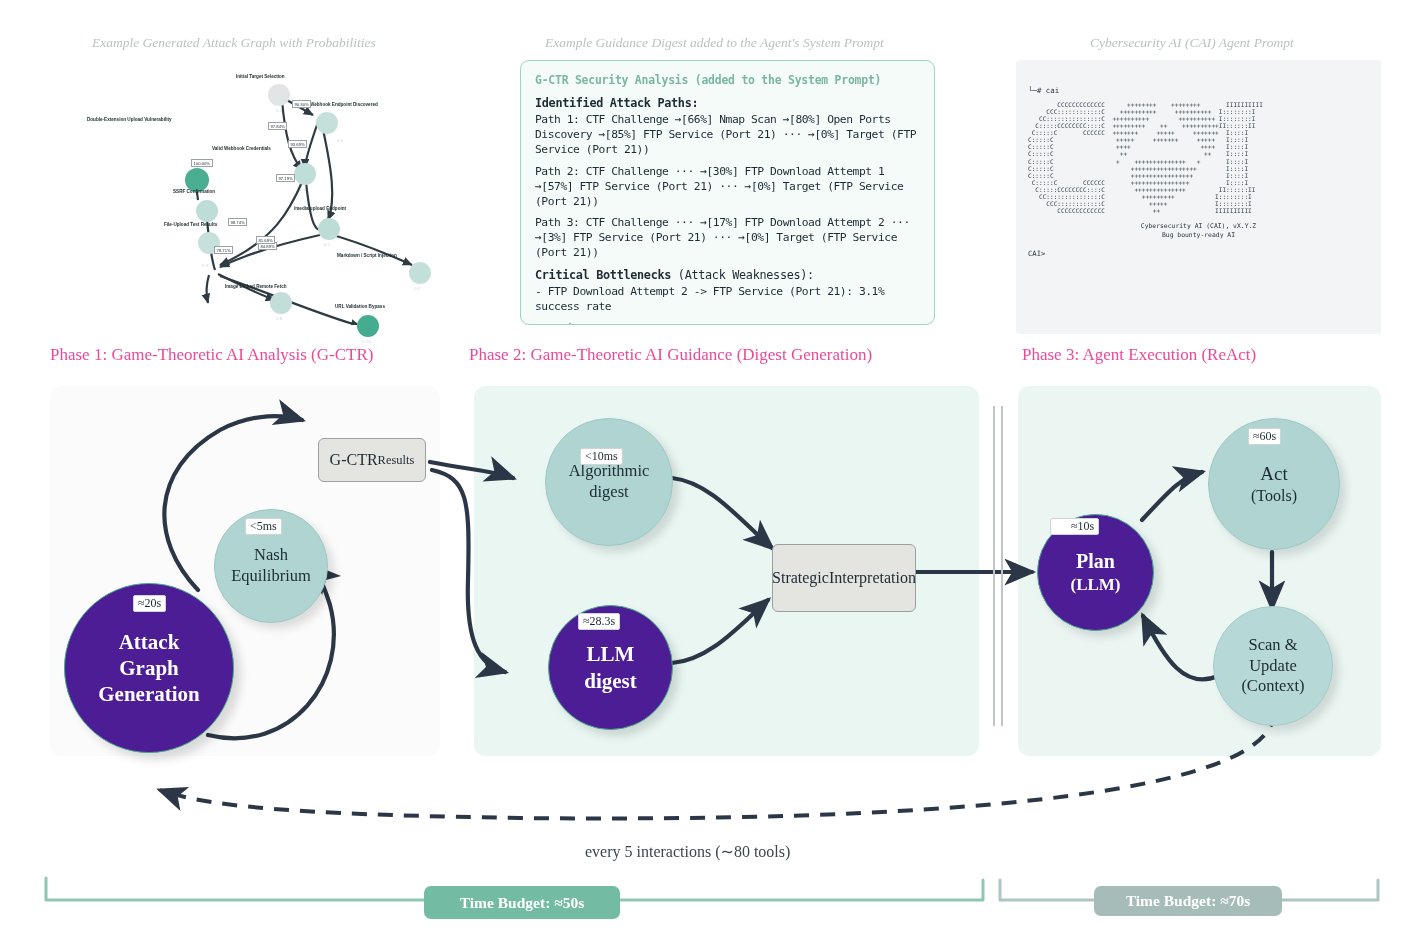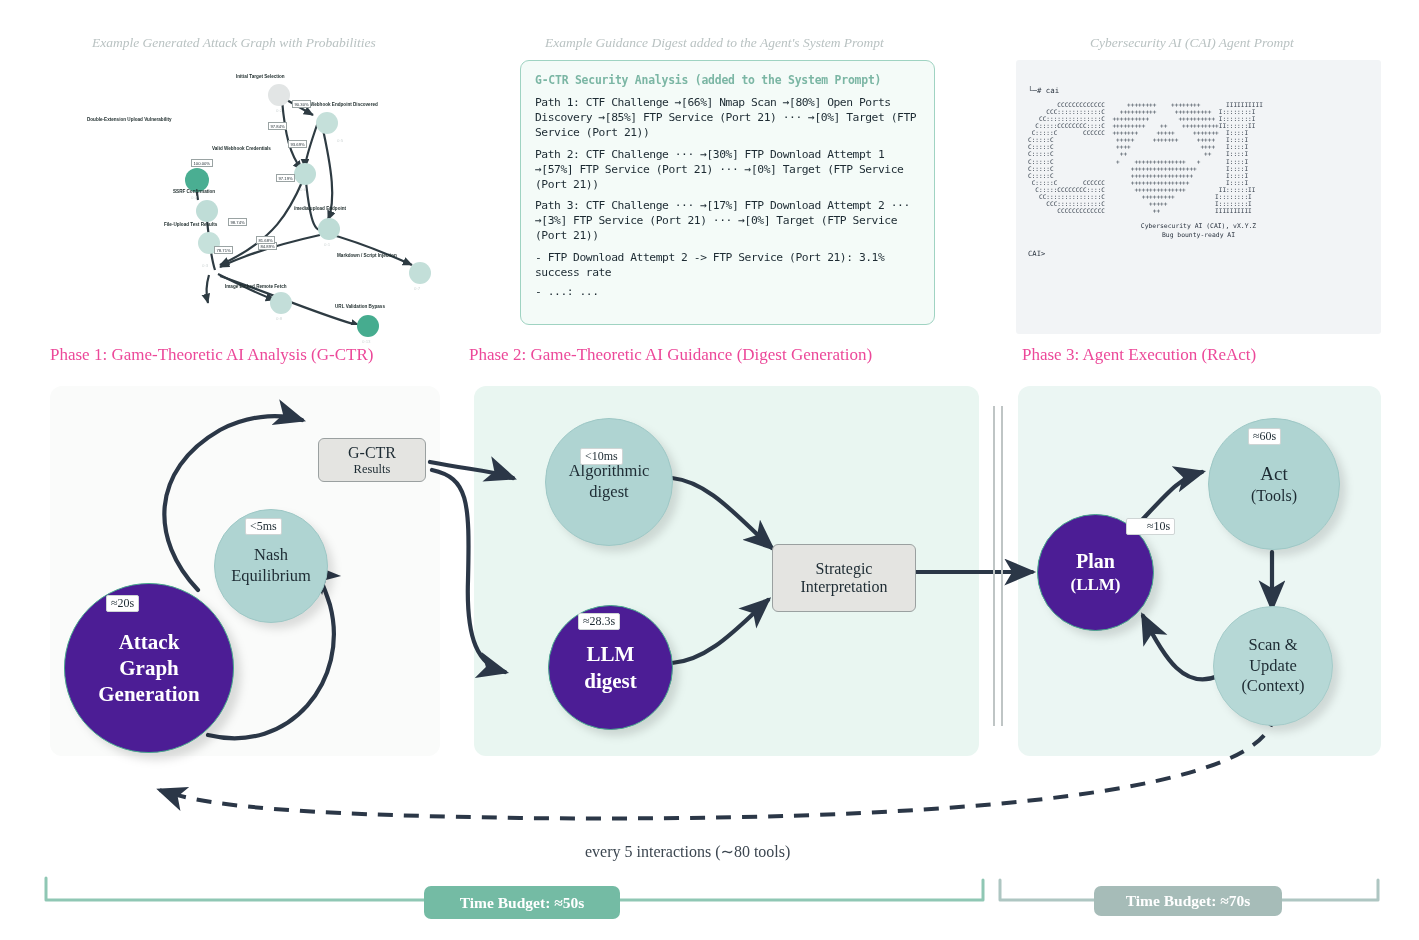--- a/index.html
+++ b/index.html
@@ -64,21 +64,21 @@
   .node-dark{background:#4c1d95;border:1px solid #46a78b;color:#ffffff;
      font-weight:bold;}
   .node-light{background:#afd4d2;border:1px solid #9dc7c5;color:#1d2b33;}
   .node-lightest{background:#b6d8d6;border:1px solid #a4cbc9;color:#1d2b33;}
 
   .badge{position:absolute;background:#ffffff;border:1px solid #cfd5d5;
      border-radius:2px;font-family:"Liberation Serif",serif;font-size:12px;
      color:#1d2b33;padding:0px 4px;white-space:nowrap;line-height:15px;}
 
   .rectnode{position:absolute;background:#e4e4e1;border:1.2px solid #9aa0a0;
-     border-radius:6px;display:flex;flex-direction:column;align-items:center;
+     border-radius:6px;display:flex;flex-direction:row;align-items:center;
      justify-content:center;font-family:"Liberation Serif",serif;
      color:#1d2b33;box-sizing:border-box;}
 
   .sep-line{position:absolute;background:#bfc5c5;width:1.6px;}
 
   .feedback-text{position:absolute;font-family:"Liberation Serif",serif;
      font-size:16px;color:#3c4650;white-space:nowrap;}
 
   .tb-pill{position:absolute;border-radius:7px;display:flex;align-items:center;
      justify-content:center;font-family:"Liberation Serif",serif;
@@ -158,23 +158,25 @@
   <div class="ag-pct" style="left:216px;top:114px;">97.19%</div>
   <div class="ag-pct" style="left:168px;top:158px;">98.74%</div>
   <div class="ag-pct" style="left:131px;top:99px;">100.00%</div>
   <div class="ag-pct" style="left:154px;top:186px;">78.71%</div>
   <div class="ag-pct" style="left:198px;top:182px;">84.89%</div>
   <div class="ag-pct" style="left:196px;top:176px;">81.68%</div>
 </div>
 
 <div class="abs" id="digest-panel">
   <div class="digest-title">G-CTR Security Analysis (added to the System Prompt)</div>
+  <div class="digest-h">Identified Attack Paths:</div>
   <div class="digest-p">Path 1: CTF Challenge →[66%] Nmap Scan →[80%] Open Ports Discovery →[85%] FTP Service (Port 21) ··· →[0%] Target (FTP Service (Port 21))</div>
   <div class="digest-p">Path 2: CTF Challenge ···  →[30%] FTP Download Attempt 1 →[57%] FTP Service (Port 21) ··· →[0%] Target (FTP Service (Port 21))</div>
   <div class="digest-p">Path 3: CTF Challenge ···  →[17%] FTP Download Attempt 2 ··· →[3%] FTP Service (Port 21) ··· →[0%] Target (FTP Service (Port 21))</div>
+  <div class="digest-h"><span>Critical Bottlenecks</span><span class="digest-sub"> (Attack Weaknesses):</span></div>
   <div class="digest-p" style="margin-bottom:4px;">- FTP Download Attempt 2 -&gt; FTP Service (Port 21): 3.1% success rate</div>
   <div class="digest-p">- ...: ...</div>
 </div>
 
 <div class="abs" id="cai-terminal">
   <div class="cai-prompt">└─# cai</div>
   <pre class="cai-art">        CCCCCCCCCCCCC      ++++++++    ++++++++       IIIIIIIIII
      CCC::::::::::::C    ++++++++++     ++++++++++  I::::::::I
    CC:::::::::::::::C  ++++++++++        ++++++++++ I::::::::I
   C:::::CCCCCCCC::::C  +++++++++    ++    ++++++++++II::::::II
@@ -244,21 +246,21 @@
 </svg>
 
 <div class="sep-line" style="left:993px;top:406px;height:320px;"></div>
 <div class="sep-line" style="left:1001px;top:406px;height:320px;"></div>
 
 <div class="node node-dark" style="left:64px;top:583px;width:170px;height:170px;font-size:21px;line-height:1.25;filter:drop-shadow(7px 7px 4px rgba(0,0,0,0.13));">
   <span>Attack</span>
   <span>Graph</span>
   <span>Generation</span>
 </div>
-<div class="badge" style="left:106px;top:595px;">≈20s</div>
+<div class="badge" style="left:133px;top:595px;">≈20s</div>
 
 <div class="node node-light" style="left:214px;top:509px;width:114px;height:114px;font-size:16.5px;line-height:1.25;filter:drop-shadow(6px 6px 4px rgba(0,0,0,0.12));">
   <span>Nash</span>
   <span>Equilibrium</span>
 </div>
 <div class="badge" style="left:245px;top:518px;">&lt;5ms</div>
 
 <div class="rectnode" style="left:318px;top:438px;width:108px;height:44px;">
   <span style="font-size:16px;">G-CTR</span>
   <span style="font-size:12.5px;">Results</span>
@@ -278,21 +280,21 @@
 
 <div class="rectnode" style="left:772px;top:544px;width:144px;height:68px;">
   <span style="font-size:16px;">Strategic</span>
   <span style="font-size:16px;">Interpretation</span>
 </div>
 
 <div class="node node-dark" style="left:1037px;top:514px;width:117px;height:117px;font-size:20px;line-height:1.3;filter:drop-shadow(6px 6px 4px rgba(0,0,0,0.13));">
   <span>Plan</span>
   <span style="font-size:17px;">(LLM)</span>
 </div>
-<div class="badge" style="left:1126px;top:518px;padding-left:20px;">≈10s</div>
+<div class="badge" style="left:1050px;top:518px;padding-left:20px;">≈10s</div>
 
 <div class="node node-light" style="left:1208px;top:418px;width:132px;height:132px;font-size:19px;line-height:1.28;filter:drop-shadow(6px 6px 4px rgba(0,0,0,0.12));">
   <span>Act</span>
   <span style="font-size:16px;">(Tools)</span>
 </div>
 <div class="badge" style="left:1248px;top:428px;">≈60s</div>
 
 <div class="node node-lightest" style="left:1213px;top:606px;width:120px;height:120px;font-size:16.5px;line-height:1.25;filter:drop-shadow(6px 6px 4px rgba(0,0,0,0.12));">
   <span>Scan &amp;</span>
   <span>Update</span>

